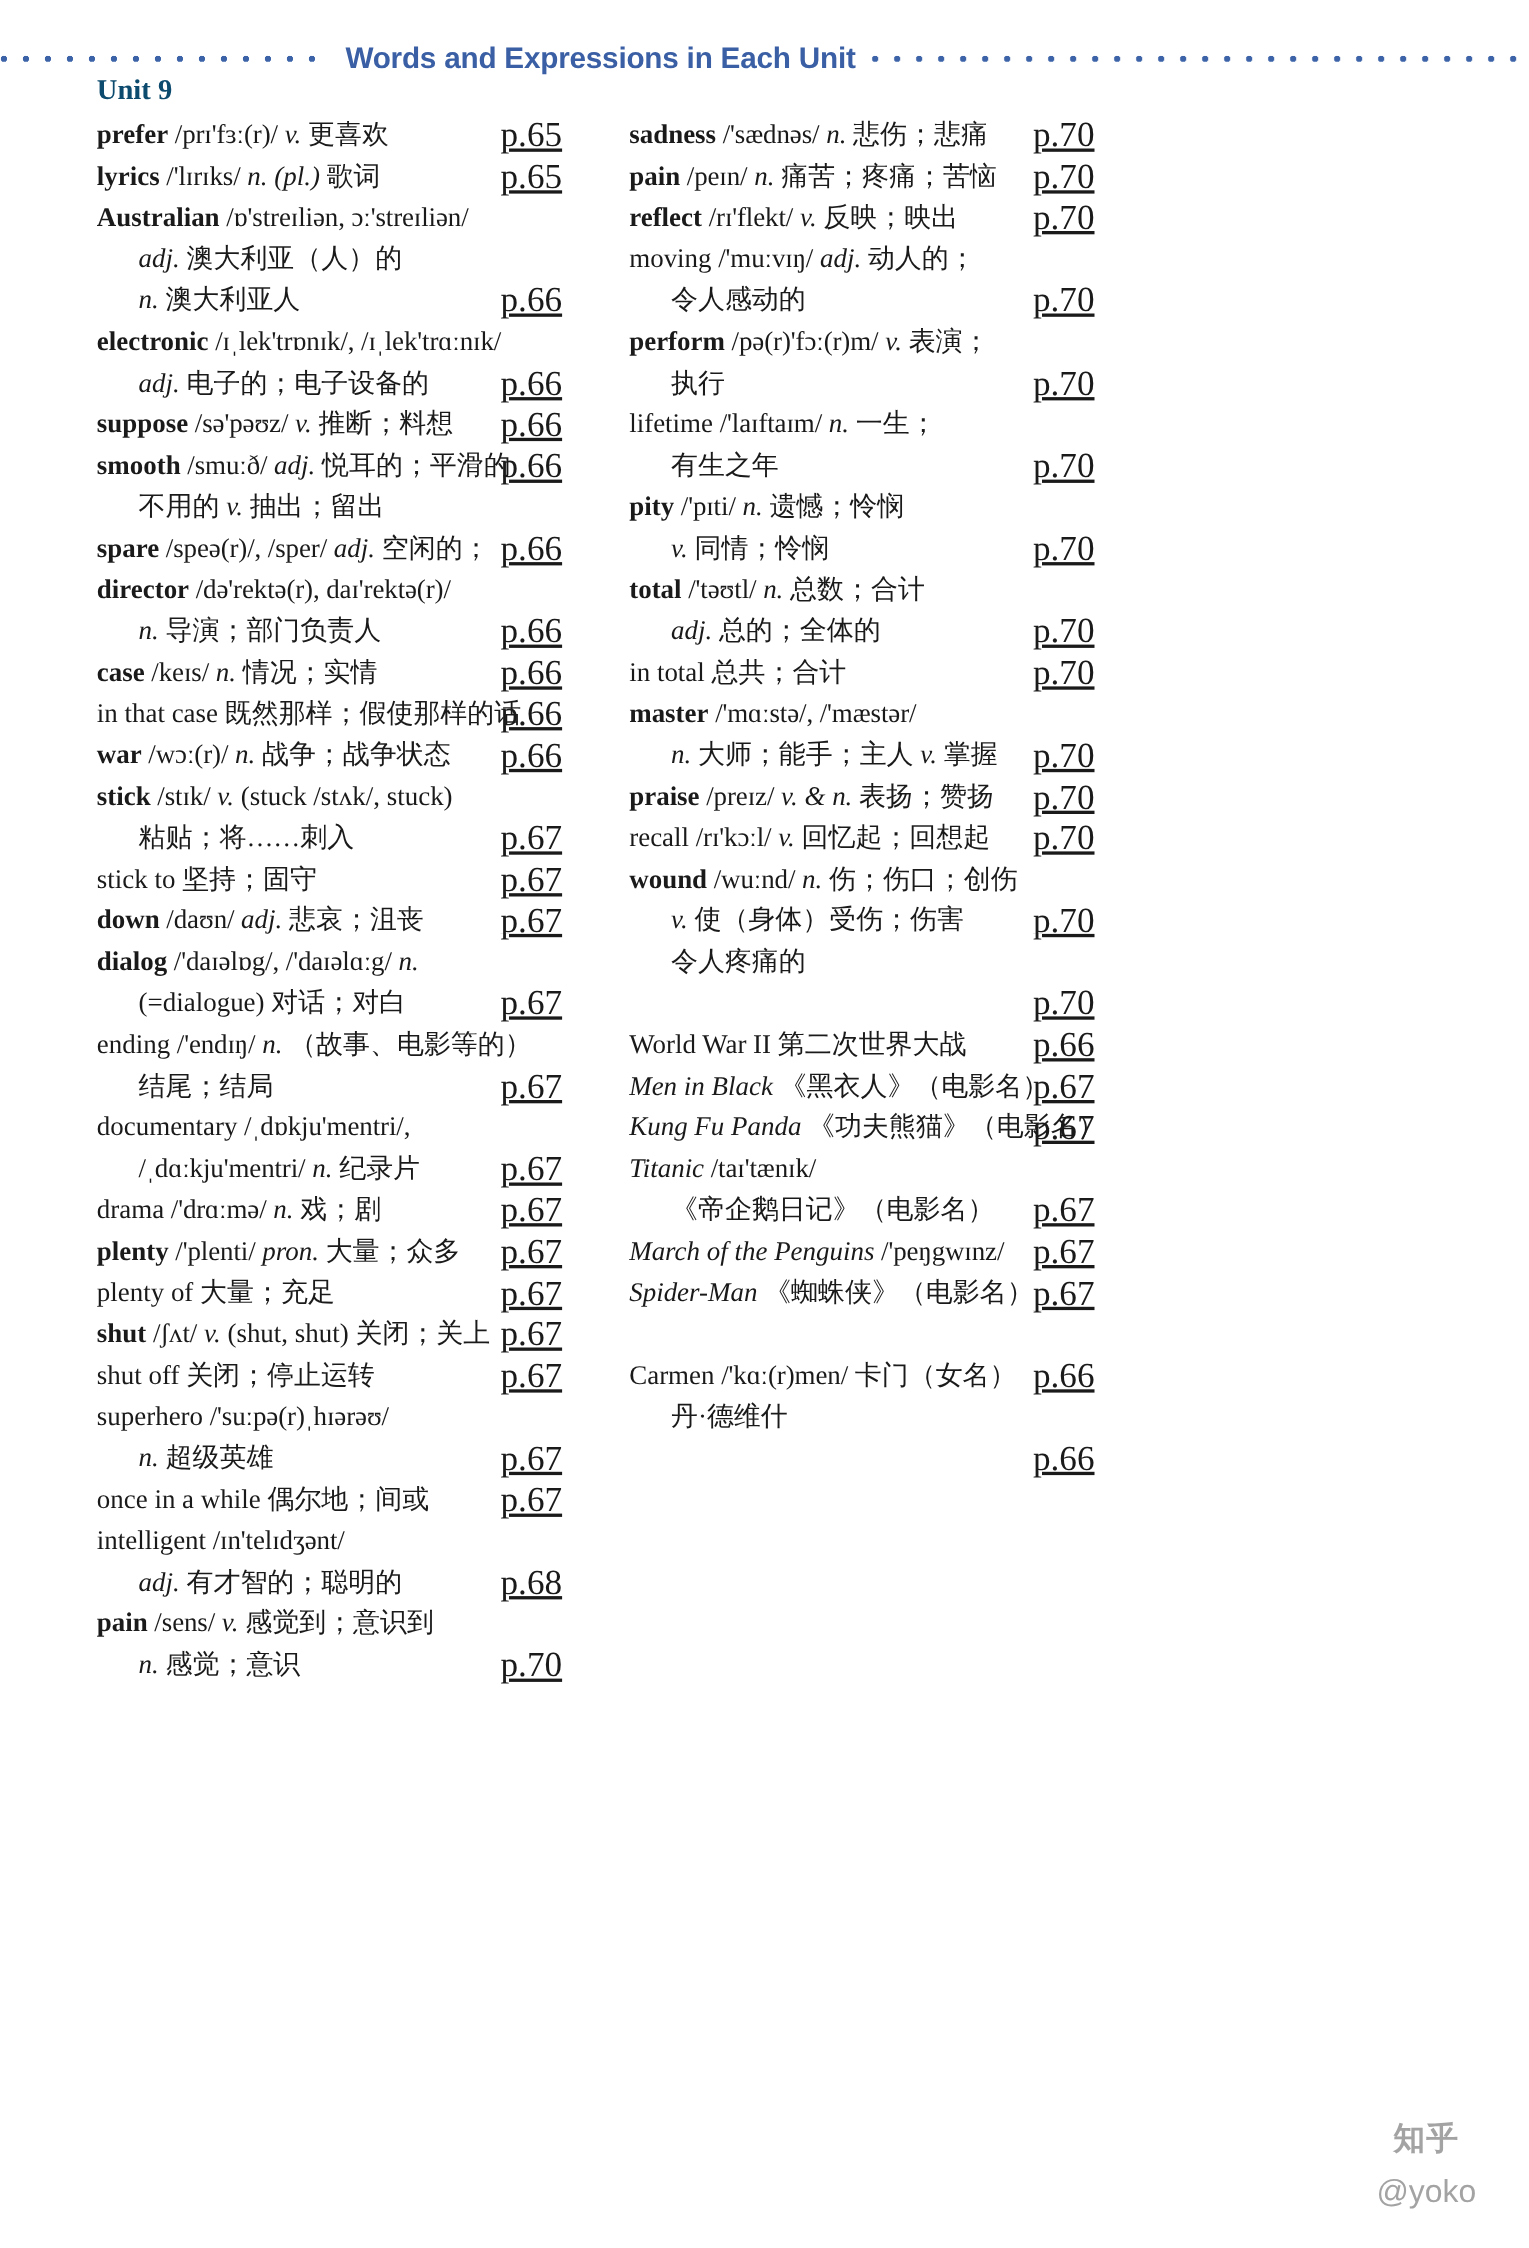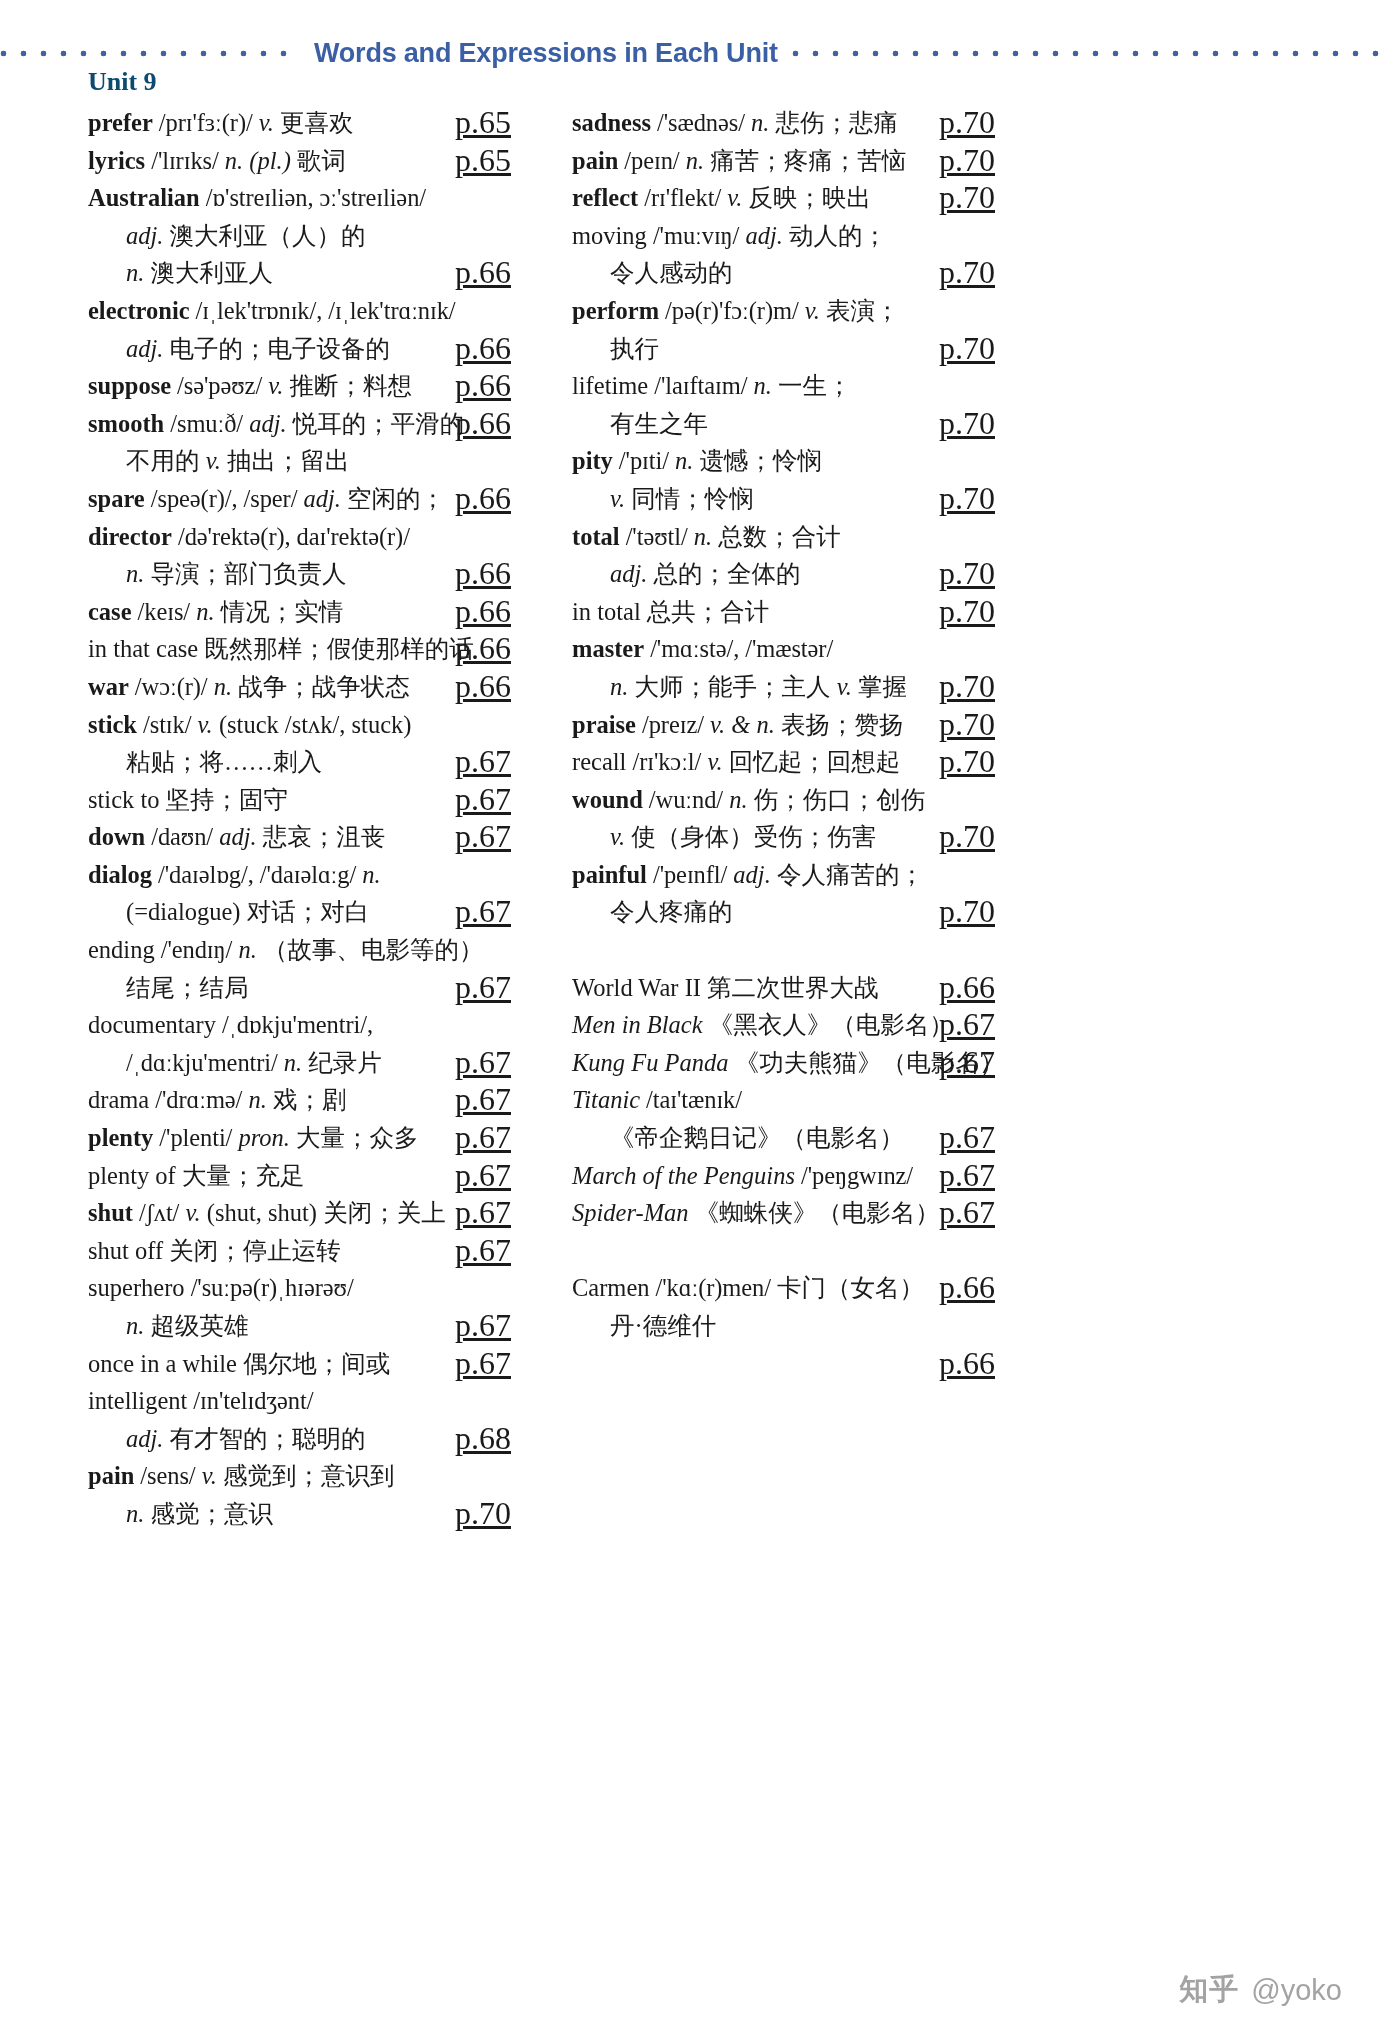--- a/index.html
+++ b/index.html
@@ -120,20 +120,21 @@
   
   .watermark {
     position: absolute;
     right: 48px;
     bottom: 34px;
     display: flex;
     align-items: center;
     gap: 12px;
     color: #9a9a9a;
     font-family: "Liberation Sans", "DejaVu Sans", sans-serif;
+    flex-direction: column;
   }
   .wm-logo {
     font-size: 29px;
     font-weight: bold;
     letter-spacing: 1px;
     color: #a3a3a3;
   }
   .wm-text {
     font-size: 29px;
     color: #a3a3a3;
@@ -322,21 +323,20 @@
     <div class="entry">
       <span class="line"><span class="wp">recall</span><span class="ipa"> /rɪ'kɔːl/</span><span class="pos"> v.</span><span class="cn"> 回忆起；回想起</span></span>
       <span class="pg">p.70</span>
     </div>
     <div class="entry">
       <span class="line"><span class="w">wound</span><span class="ipa"> /wuːnd/</span><span class="pos"> n.</span><span class="cn"> 伤；伤口；创伤</span></span>
       <span class="line indent"><span class="pos"> v.</span><span class="cn"> 使（身体）受伤；伤害</span></span>
       <span class="pg r1">p.70</span>
     </div>
     <div class="entry">
-      <span class="line"><span class="w">painful</span><span class="ipa"> /'peɪnfl/</span><span class="pos"> adj.</span><span class="cn"> 令人痛苦的；</span></span>
       <span class="line indent"><span class="cn"> 令人疼痛的</span></span>
       <span class="pg r1">p.70</span>
     </div>
     <div class="gap"></div>
     <div class="entry">
       <span class="line"><span class="wp">World War II</span><span class="cn"> 第二次世界大战</span></span>
       <span class="pg">p.66</span>
     </div>
     <div class="entry">
       <span class="line"><span class="ti">Men in Black</span><span class="cn"> 《黑衣人》（电影名）</span></span>

